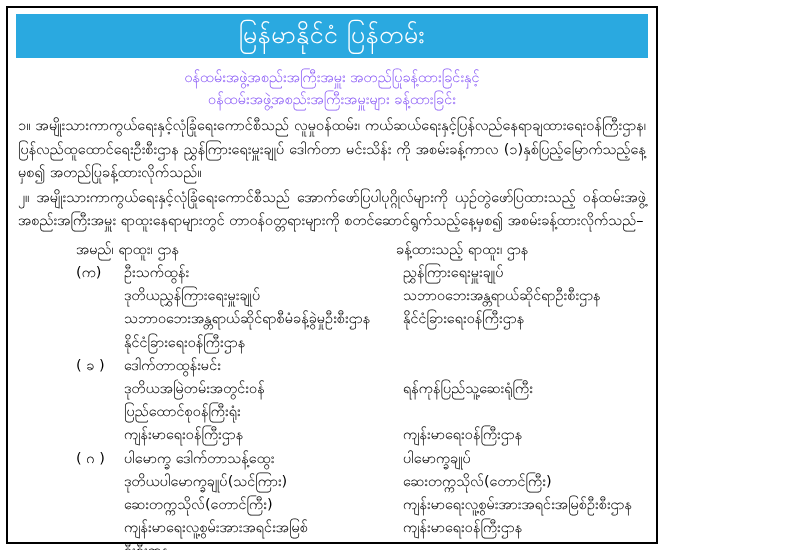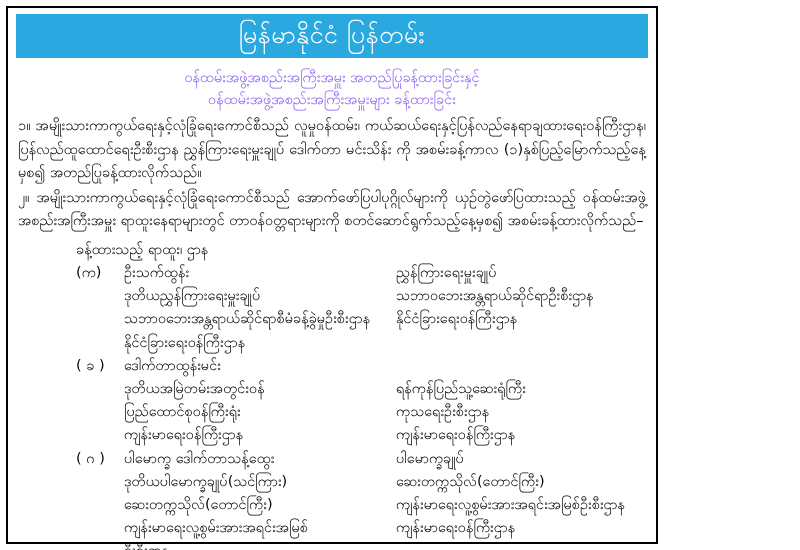--- a/index.html
+++ b/index.html
@@ -82,20 +82,21 @@
     width: 48px;
     flex: 0 0 48px;
     text-align: left;
   }
   .row .c1 {
     width: 272px;
     flex: 0 0 272px;
   }
   .row .c2 {
     flex: 1 1 auto;
+    margin-left: 7px;
   }
   .group {
     margin-bottom: 0px;
   }
   .nowrap {
     white-space: nowrap;
   }
 </style>
 </head>
 <body>
@@ -110,20 +111,21 @@
     <div class="subhead">
       <div>ဝန်ထမ်းအဖွဲ့အစည်းအကြီးအမှူး အတည်ပြုခန့်ထားခြင်းနှင့်</div>
       <div>ဝန်ထမ်းအဖွဲ့အစည်းအကြီးအမှူးများ ခန့်ထားခြင်း</div>
     </div>
 
     <p class="para">၁။    အမျိုးသားကာကွယ်ရေးနှင့်လုံခြုံရေးကောင်စီသည် လူမှုဝန်ထမ်း၊ ကယ်ဆယ်ရေးနှင့်ပြန်လည်နေရာချထားရေးဝန်ကြီးဌာန၊ ပြန်လည်ထူထောင်ရေးဦးစီးဌာန ညွှန်ကြားရေးမှူးချုပ် ဒေါက်တာ မင်းသိန်း ကို အစမ်းခန့်ကာလ (၁)နှစ်ပြည့်မြောက်သည့်နေ့မှစ၍ အတည်ပြုခန့်ထားလိုက်သည်။</p>
     <p class="para para-2">၂။    အမျိုးသားကာကွယ်ရေးနှင့်လုံခြုံရေးကောင်စီသည် အောက်ဖော်ပြပါပုဂ္ဂိုလ်များကို ယှဉ်တွဲဖော်ပြထားသည့် ဝန်ထမ်းအဖွဲ့အစည်းအကြီးအမှူး ရာထူးနေရာများတွင် တာဝန်ဝတ္တရားများကို စတင်ဆောင်ရွက်သည့်နေ့မှစ၍ အစမ်းခန့်ထားလိုက်သည်–</p>
 
     <div class="cols">
       <div class="col-head">
+        <div class="c1">အမည်၊ ရာထူး၊ ဌာန</div>
         <div class="c2">ခန့်ထားသည့် ရာထူး၊ ဌာန</div>
       </div>
 
       <div class="group">
         <div class="row">
           <div class="label">(က)</div>
           <div class="c1">ဦးသက်ထွန်း</div>
           <div class="c2">ညွှန်ကြားရေးမှူးချုပ်</div>
         </div>
         <div class="row">
@@ -149,21 +151,20 @@
           <div class="c1">ဒေါက်တာထွန်းမင်း</div>
         </div>
         <div class="row">
           <div class="label"></div>
           <div class="c1">ဒုတိယအမြဲတမ်းအတွင်းဝန်</div>
           <div class="c2">ရန်ကုန်ပြည်သူ့ဆေးရုံကြီး</div>
         </div>
         <div class="row">
           <div class="label"></div>
           <div class="c1">ပြည်ထောင်စုဝန်ကြီးရုံး</div>
-          <div class="c2">ကုသရေးဦးစီးဌာန</div>
         </div>
         <div class="row">
           <div class="label"></div>
           <div class="c1">ကျန်းမာရေးဝန်ကြီးဌာန</div>
           <div class="c2">ကျန်းမာရေးဝန်ကြီးဌာန</div>
         </div>
       </div>
 
       <div class="group">
         <div class="row">

